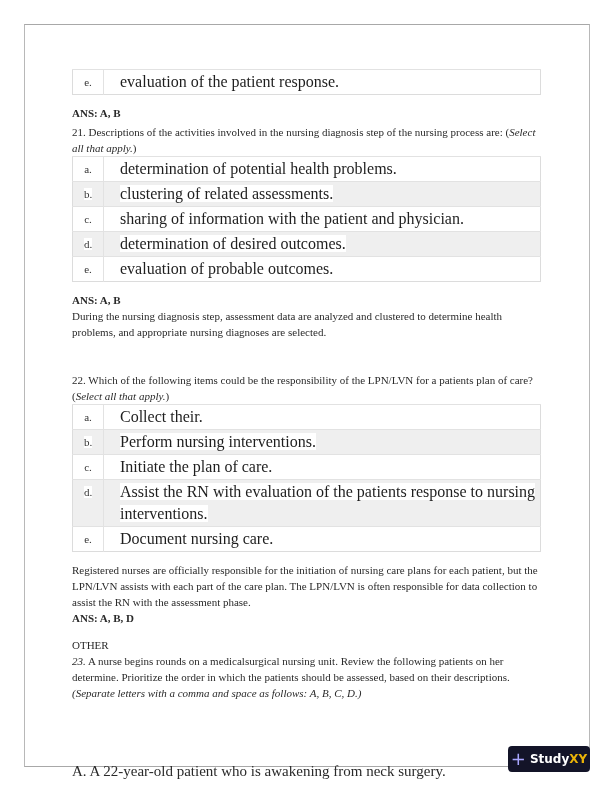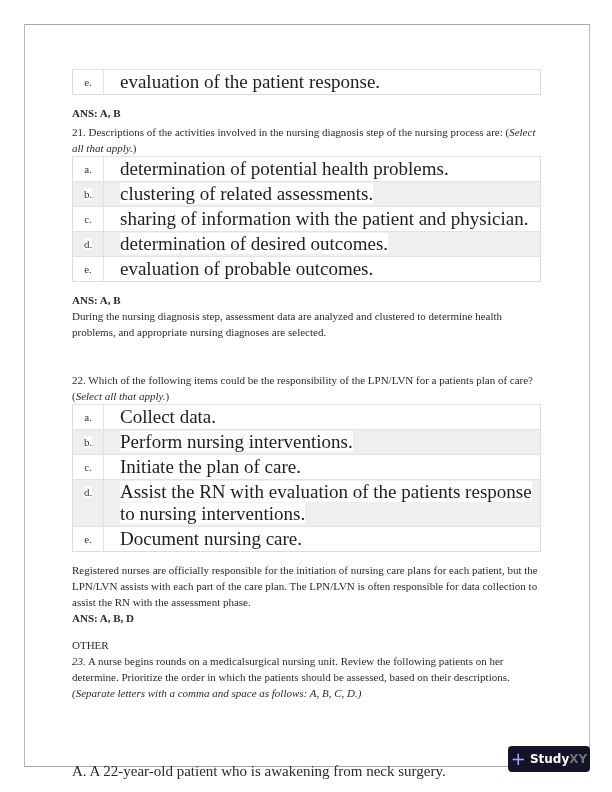--- a/index.html
+++ b/index.html
@@ -45,21 +45,21 @@
     }
     .opt-table td.letter {
       width: 30px;
       border-right: 1px solid #e2e2e2;
       font-size: 11px;
       text-align: center;
       padding-top: 6px;
       color: #333;
     }
     .opt-table td.text {
-      font-size: 19px;
+      font-size: 16px;
       line-height: 22px;
       padding: 1px 0 1px 16px;
       color: #1e1e1e;
     }
     .opt-table tr.shaded td {
       background: #efefef;
     }
     .opt-table tr.shaded td.letter span,
     .opt-table tr.shaded td.text span {
       background: #ffffff;
@@ -94,21 +94,21 @@
       box-sizing: border-box;
       padding: 0 6px;
     }
     .studyxy-badge .plus {
       color: #a9a6ff;
       font-weight: normal;
       font-size: 18px;
       margin-right: 4px;
       line-height: 1;
     }
-    .studyxy-badge .xy { color: #737373; }
+    .studyxy-badge .xy { color: #eab308; }
     .last-line {
       position: absolute;
       left: 72px;
       top: 764px;
       font-size: 15px;
       line-height: 14px;
       color: #2a2a2a;
       background: transparent;
     }
   </style>
@@ -164,21 +164,21 @@
   <p class="p">During the nursing diagnosis step, assessment data are analyzed and clustered to determine health problems, and appropriate nursing diagnoses are selected.</p>
 
   <div class="gap-lg"></div>
 
   <p class="p"><span>22.</span> <span>Which of the following items could be the responsibility of the LPN/LVN for a patients plan of care? (</span><span class="italic">Select all that apply.</span><span>)</span></p>
 
   <table class="opt-table">
     <tbody>
         <tr>
       <td class="letter">a.</td>
-      <td class="text">Collect data.</td>
+      <td class="text">Collect their.</td>
     </tr>
     <tr class="shaded">
       <td class="letter"><span>b.</span></td>
       <td class="text"><span>Perform nursing interventions.</span></td>
     </tr>
     <tr>
       <td class="letter">c.</td>
       <td class="text">Initiate the plan of care.</td>
     </tr>
     <tr class="shaded">

